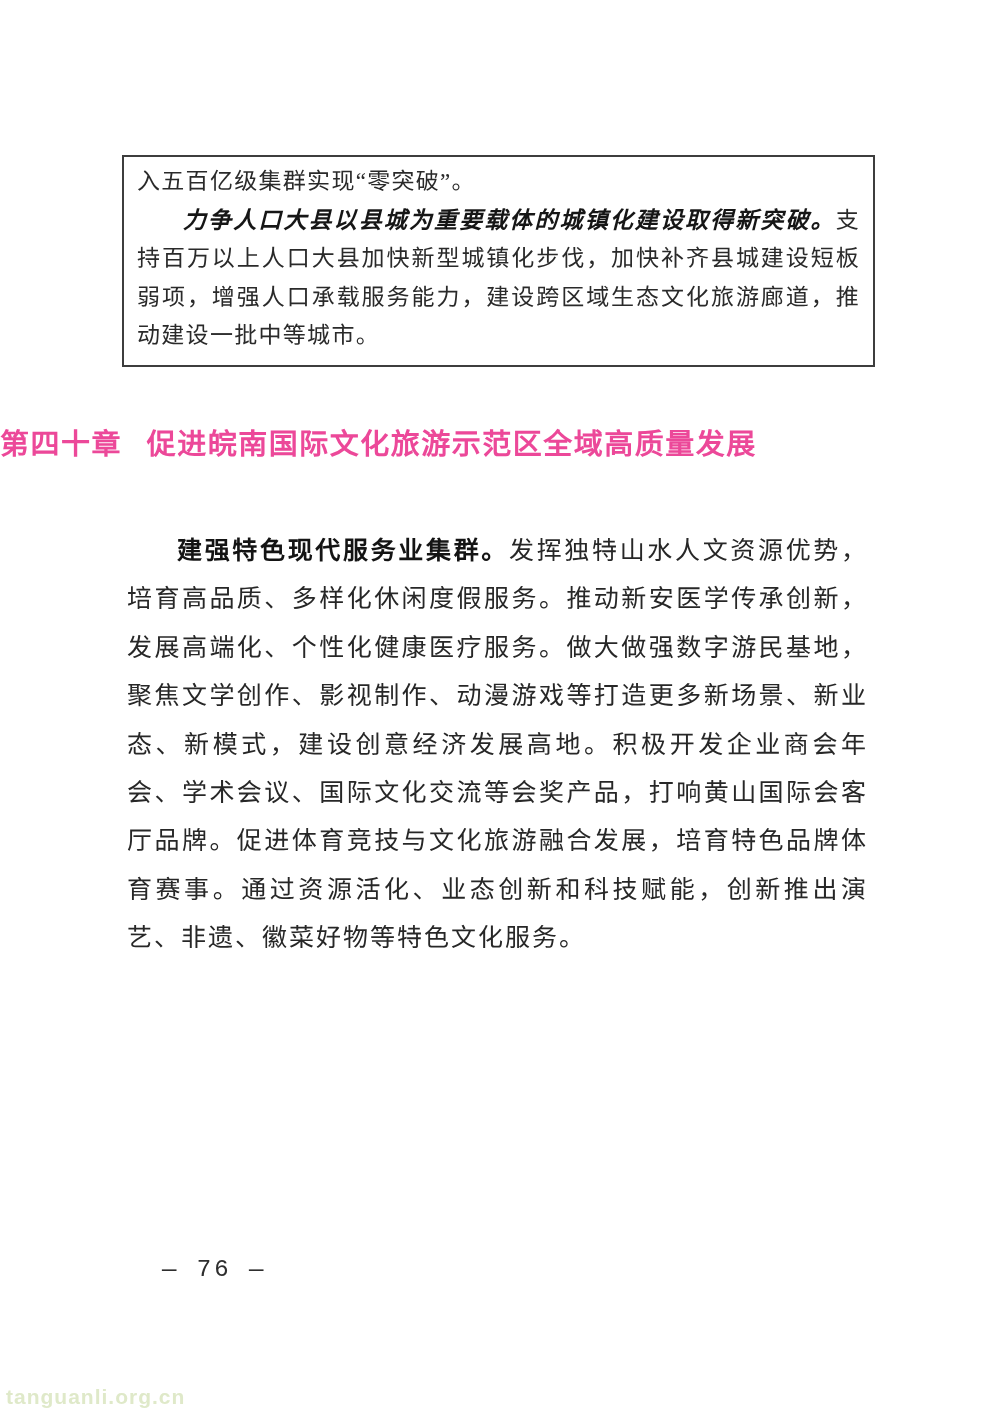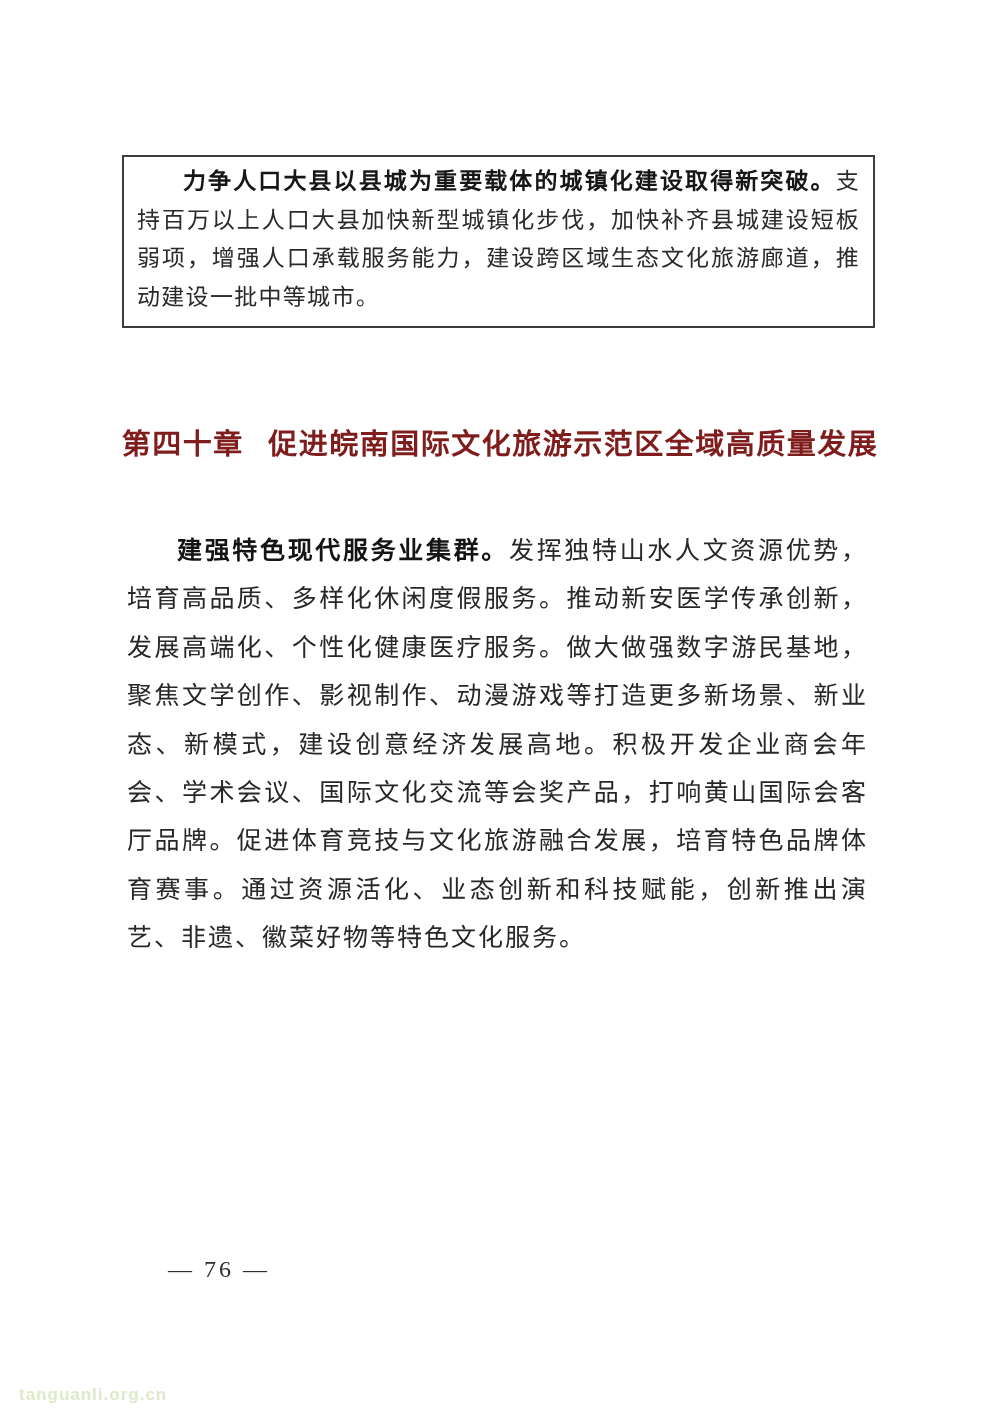--- a/index.html
+++ b/index.html
@@ -27,34 +27,34 @@
     padding: 6px 13px 9px 13px;
     font-size: 23px;
     line-height: 38.5px;
     letter-spacing: 1.3px;
     text-align: justify;
     text-justify: inter-ideograph;
     color: #2a2a2a;
   }
   .callout-box p { margin: 0; }
   .callout-box .para-indent { text-indent: 2em; }
-  .callout-box b { font-weight: 700; color: #161616; }
+  .callout-box b { font-weight: 700; color: #161616; font-style: italic; }
 
   
   .chapter-heading {
     position: absolute;
     left: 0;
     right: 0;
     top: 420px;
-    text-align: center;
+    text-align: left;
     font-family: "Liberation Sans", sans-serif;
     font-weight: 700;
     font-size: 29px;
     letter-spacing: 1.5px;
-    color: #7f1d1d;
+    color: #ec4899;
     white-space: nowrap;
   }
   .chapter-heading .chapter-number { margin-right: 0.85em; }
 
   
   .body-text {
     position: absolute;
     left: 120px;
     top: 520px;
     width: 755px;
@@ -67,47 +67,47 @@
   }
   .body-text p {
     margin: 7px;
     text-indent: 2em;
   }
   .body-text b { font-weight: 700; color: #141414; }
 
   
   .page-number {
     position: absolute;
-    left: 168px;
+    left: 162px;
     top: 1256px;
     font-size: 24px;
     letter-spacing: 3px;
     color: #2e2e2e;
-    font-family: Liberation Serif, serif;
+    font-family: Liberation Mono, monospace;
   }
 
   
   .watermark {
     position: absolute;
     left: 6px;
     top: 1385px;
     font-family: "Liberation Sans", sans-serif;
     font-weight: 700;
-    font-size: 17px;
+    font-size: 21px;
     letter-spacing: 1px;
     color: #dfe9c9;
-    margin-left: 13px;
   }
 </style>
 </head>
 <body>
 
 <div class="page">
 
   <div class="callout-box">
+    <p>入五百亿级集群实现“零突破”。</p>
     <p class="para-indent"><b>力争人口大县以县城为重要载体的城镇化建设取得新突破。</b><span>支持百万以上人口大县加快新型城镇化步伐，加快补齐县城建设短板弱项，增强人口承载服务能力，建设跨区域生态文化旅游廊道，推动建设一批中等城市。</span></p>
   </div>
 
   <h1 class="chapter-heading"><span class="chapter-number">第四十章</span><span>促进皖南国际文化旅游示范区全域高质量发展</span></h1>
 
   <div class="body-text">
     <p><b>建强特色现代服务业集群。</b><span>发挥独特山水人文资源优势，培育高品质、多样化休闲度假服务。推动新安医学传承创新，发展高端化、个性化健康医疗服务。做大做强数字游民基地，聚焦文学创作、影视制作、动漫游戏等打造更多新场景、新业态、新模式，建设创意经济发展高地。积极开发企业商会年会、学术会议、国际文化交流等会奖产品，打响黄山国际会客厅品牌。促进体育竞技与文化旅游融合发展，培育特色品牌体育赛事。通过资源活化、业态创新和科技赋能，创新推出演艺、非遗、徽菜好物等特色文化服务。</span></p>
   </div>
 
   <div class="page-number">— 76 —</div>

